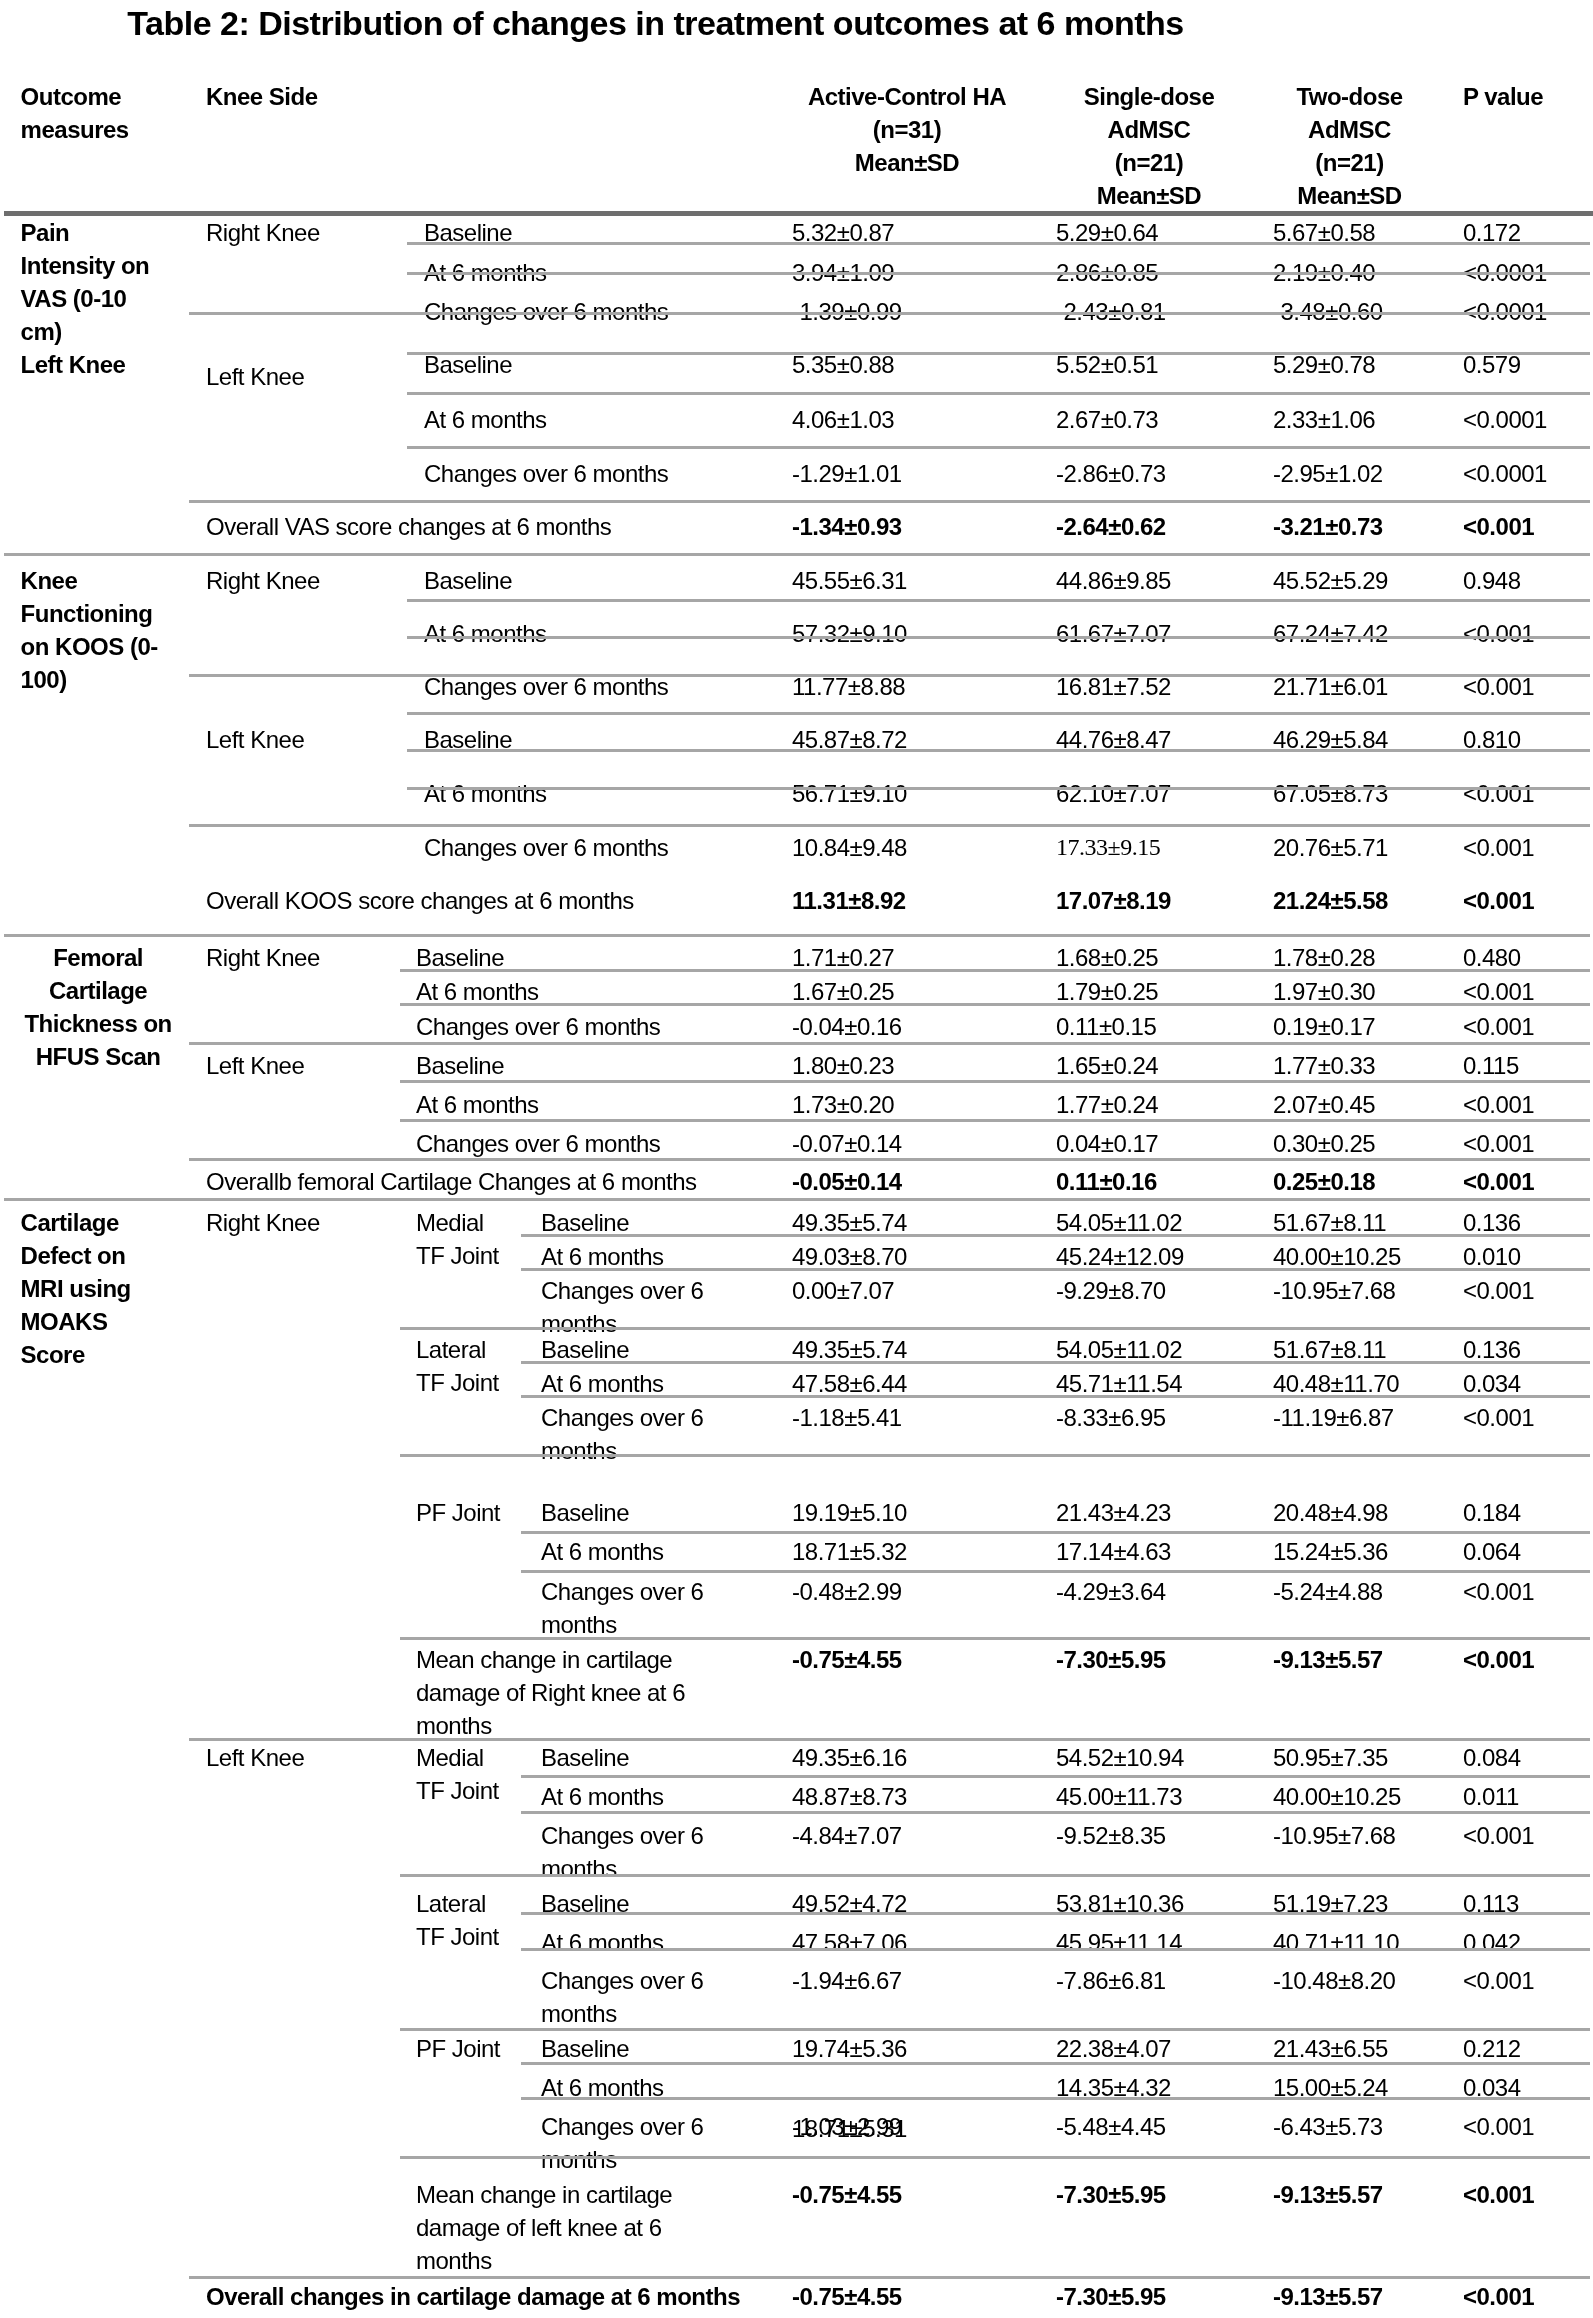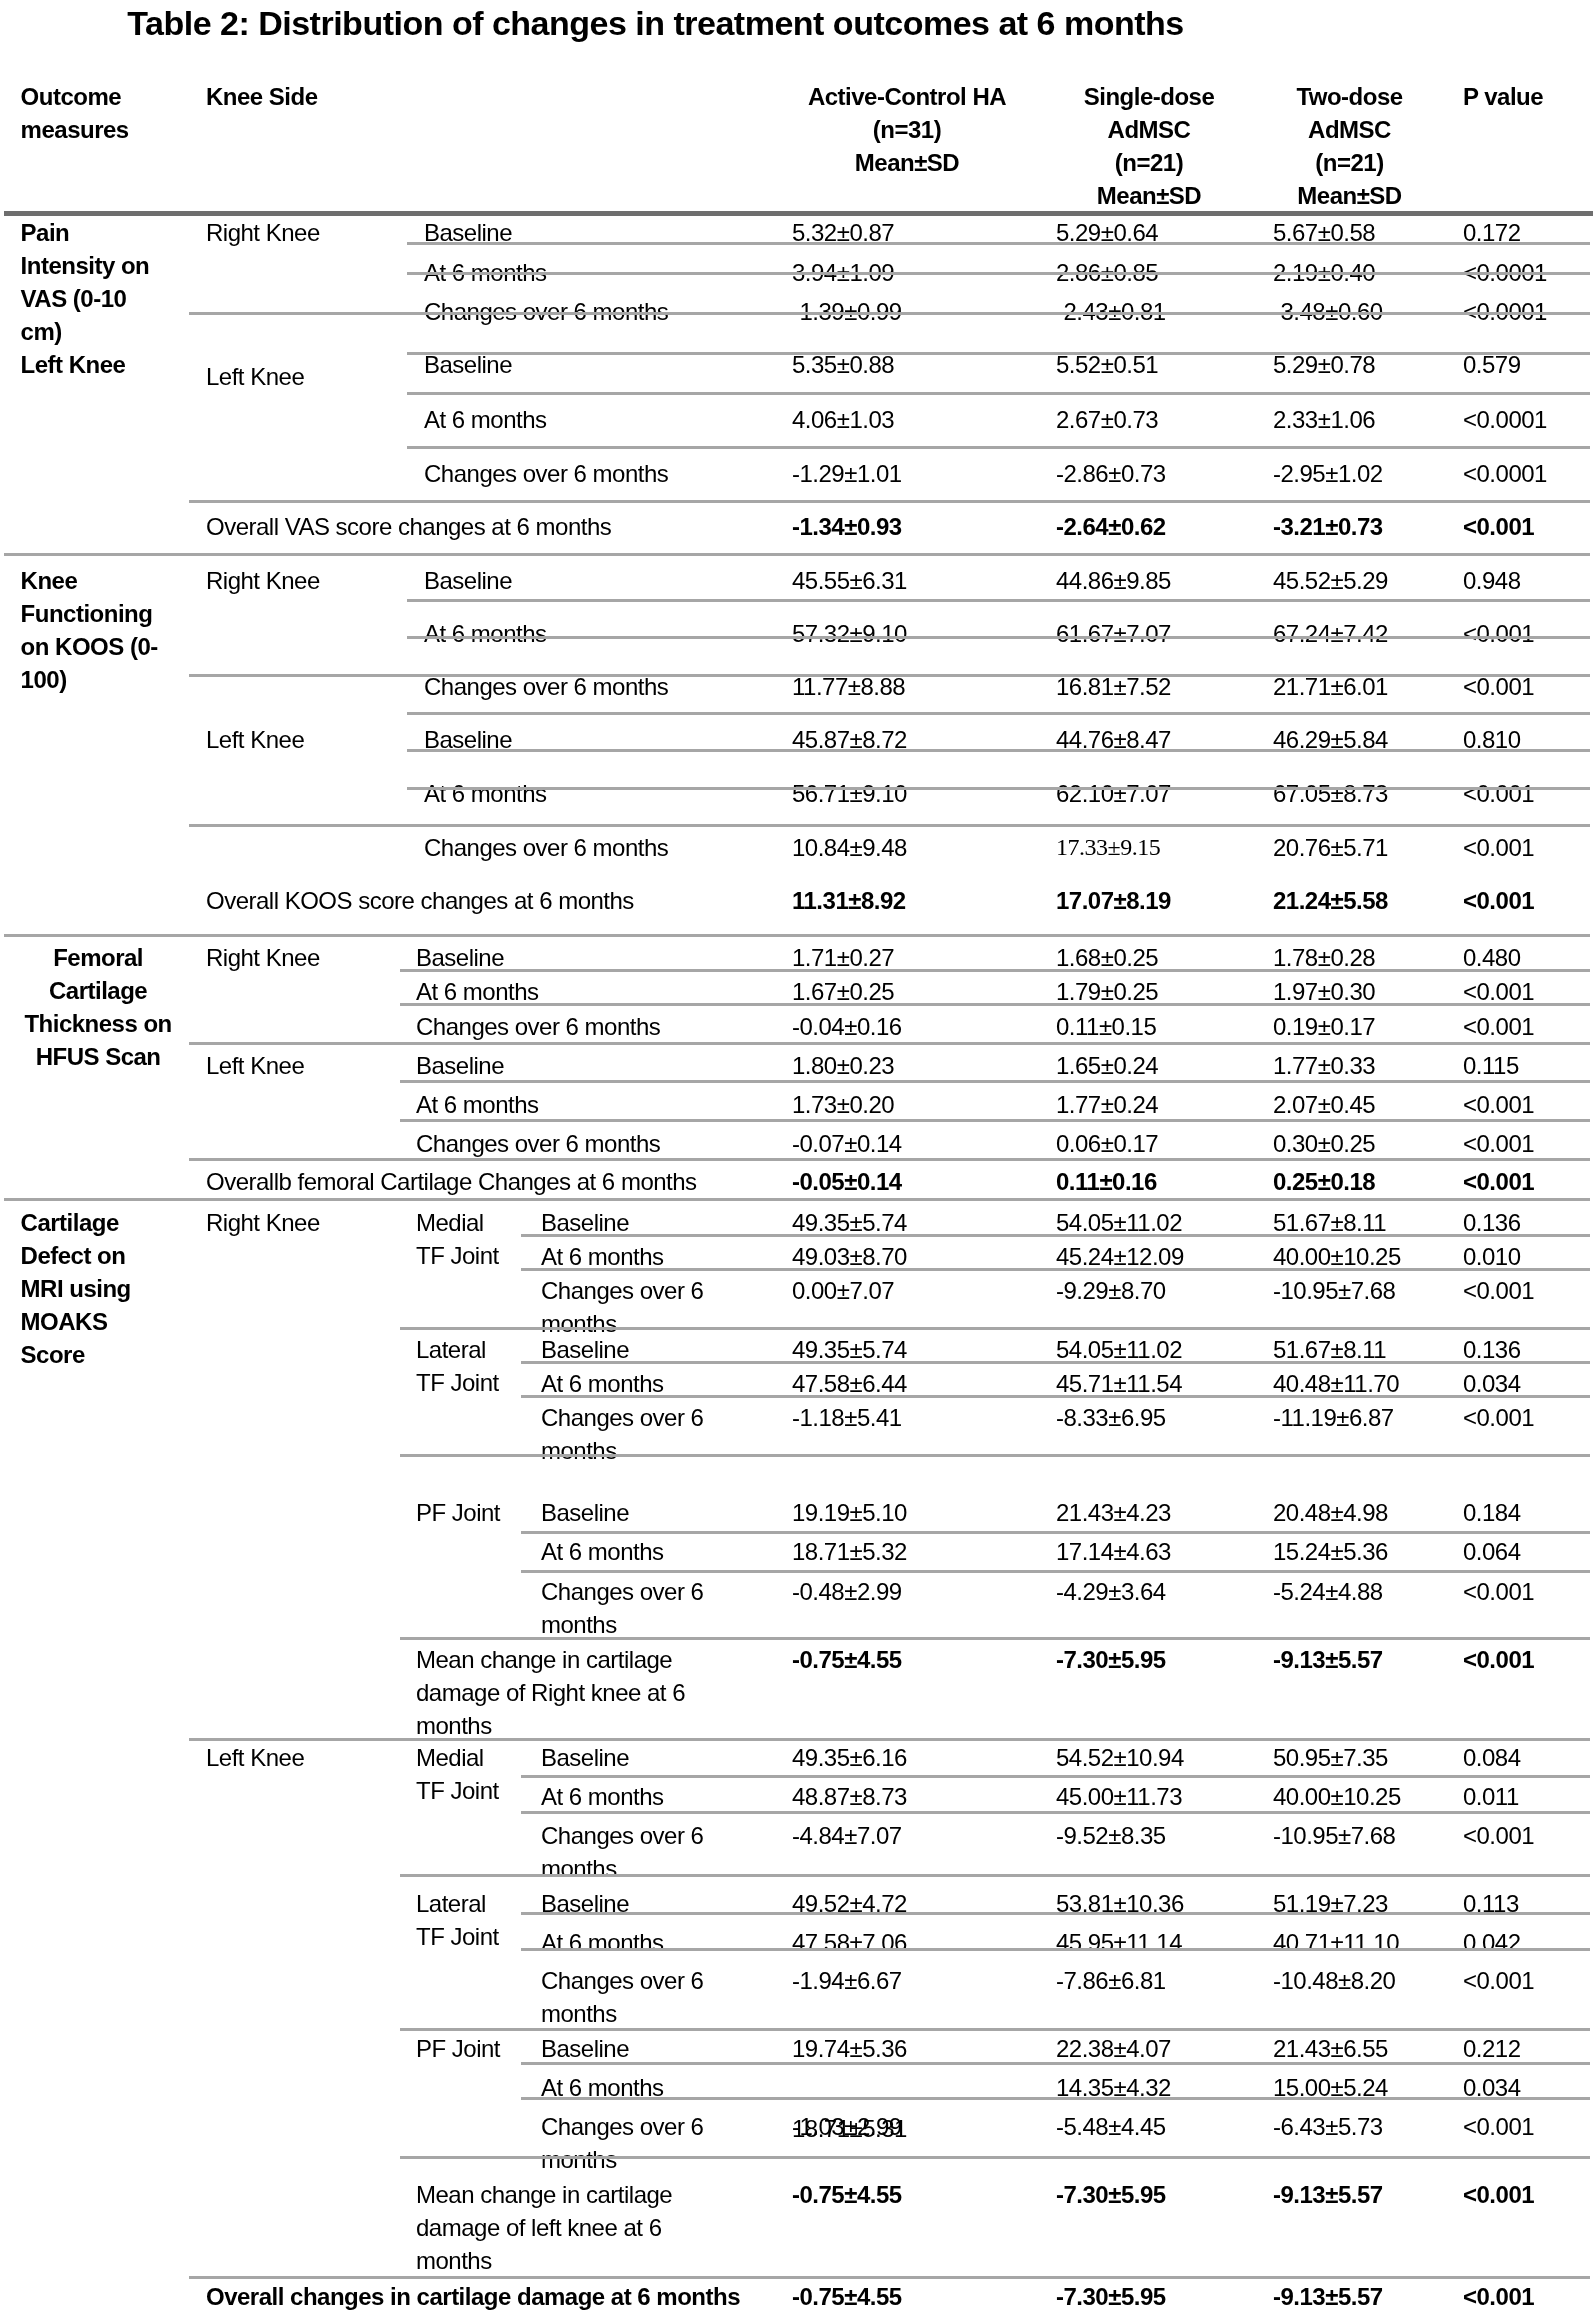--- a/index.html
+++ b/index.html
@@ -238,21 +238,21 @@
   <span class="cell" style="left:416px;">At 6 months</span>
   <span class="cell" style="left:792px;">1.73±0.20</span>
   <span class="cell" style="left:1056px;">1.77±0.24</span>
   <span class="cell" style="left:1273px;">2.07±0.45</span>
   <span class="cell" style="left:1463px;">&lt;0.001</span>
 </div>
 <div class="line" style="top:1119px; left:400px;"></div>
 <div class="row" style="top:1127px;">
   <span class="cell" style="left:416px;">Changes over 6 months</span>
   <span class="cell" style="left:792px;">-0.07±0.14</span>
-  <span class="cell" style="left:1056px;">0.06±0.17</span>
+  <span class="cell" style="left:1056px;">0.04±0.17</span>
   <span class="cell" style="left:1273px;">0.30±0.25</span>
   <span class="cell" style="left:1463px;">&lt;0.001</span>
 </div>
 <div class="line" style="top:1158px; left:189px;"></div>
 <div class="row b" style="top:1165px;">
   <span class="cell" style="left:206px; font-weight:normal;">Overallb femoral Cartilage Changes at 6 months</span>
   <span class="cell" style="left:792px;">-0.05±0.14</span>
   <span class="cell" style="left:1056px;">0.11±0.16</span>
   <span class="cell" style="left:1273px;">0.25±0.18</span>
   <span class="cell" style="left:1463px;">&lt;0.001</span>

